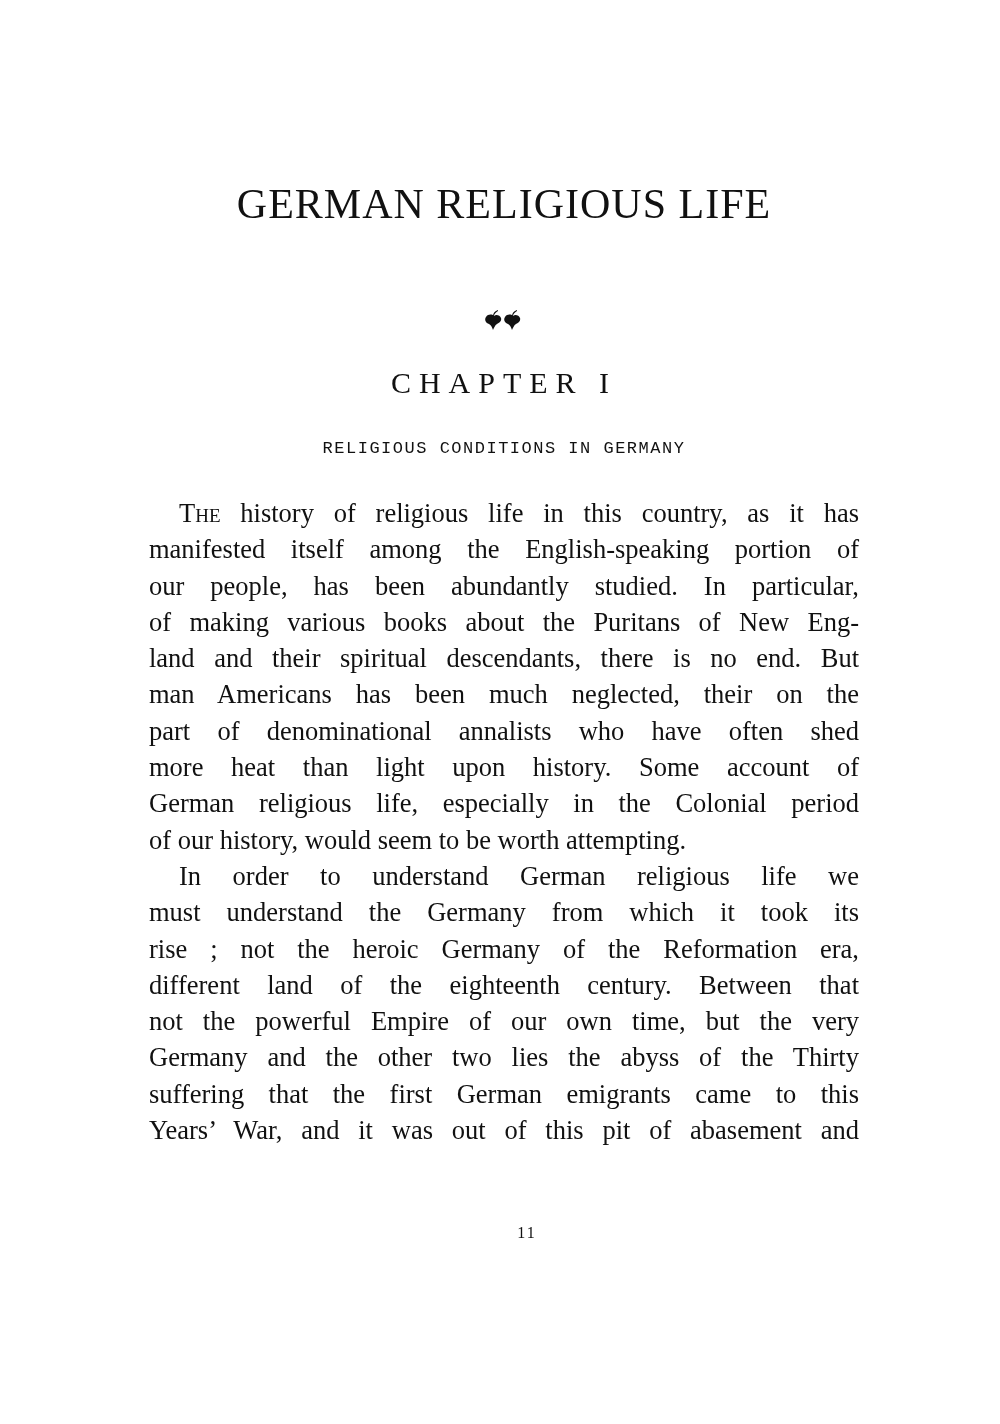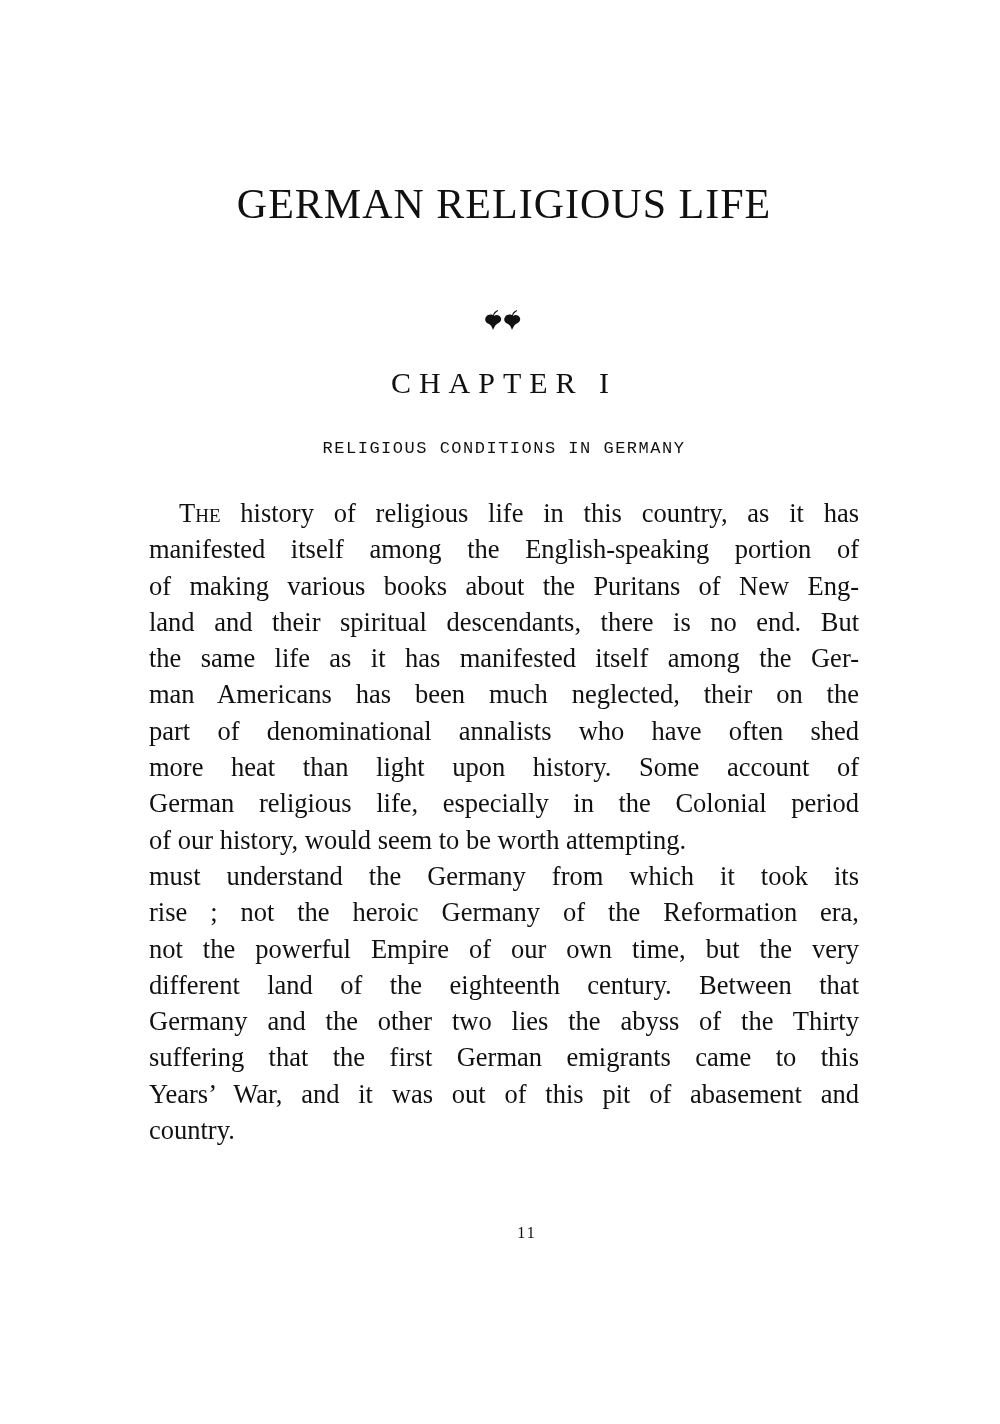--- a/index.html
+++ b/index.html
@@ -119,36 +119,36 @@
   </div>
 
   <h2 class="chapter">CHAPTER I</h2>
 
   <h3 class="subtitle">RELIGIOUS CONDITIONS IN GERMANY</h3>
 
   <div class="body-text">
     <div>
       <span class="line indent"><span class="smallcaps">The</span><span> history of religious life in this country, as it has</span></span>
       <span class="line">manifested itself among the English-speaking portion of</span>
+      <span class="line">our people, has been abundantly studied.  In particular,</span>
       <span class="line">of making various books about the Puritans of New Eng-</span>
       <span class="line">land and their spiritual descendants, there is no end.  But</span>
-      <span class="line">the same life as it has manifested itself among the Ger-</span>
       <span class="line">man Americans has been much neglected, their on the</span>
       <span class="line">part of denominational annalists who have often shed</span>
       <span class="line">more heat than light upon history.  Some account of</span>
       <span class="line">German religious life, especially in the Colonial period</span>
       <span class="line last">of our history, would seem to be worth attempting.</span>
     </div>
     <div>
+      <span class="line indent">In order to understand German religious life we</span>
       <span class="line">must understand the Germany from which it took its</span>
       <span class="line">rise ; not the heroic Germany of the Reformation era,</span>
+      <span class="line">different land of the eighteenth century.  Between that</span>
       <span class="line">not the powerful Empire of our own time, but the very</span>
-      <span class="line">different land of the eighteenth century.  Between that</span>
       <span class="line">Germany and the other two lies the abyss of the Thirty</span>
       <span class="line">suffering that the first German emigrants came to this</span>
       <span class="line">Years’ War, and it was out of this pit of abasement and</span>
-      <span class="line last">country.</span>
     </div>
   </div>
 
   <div class="page-number">11</div>
 
 </div>
 
 </body></html>

